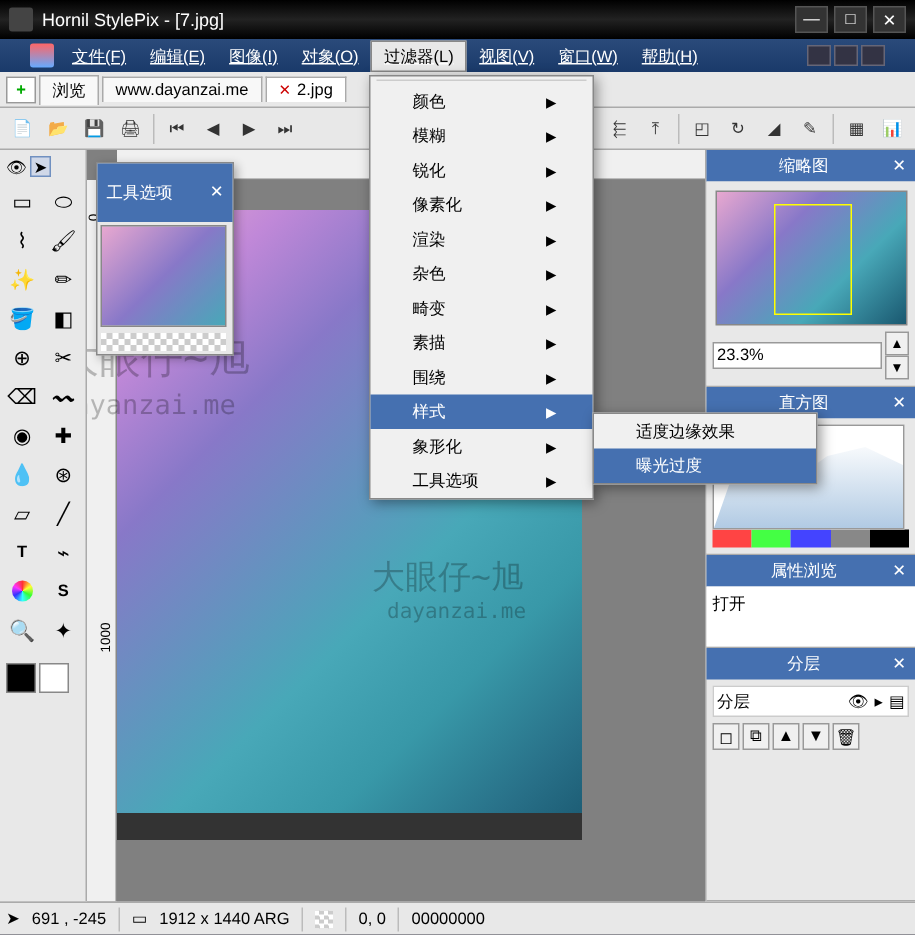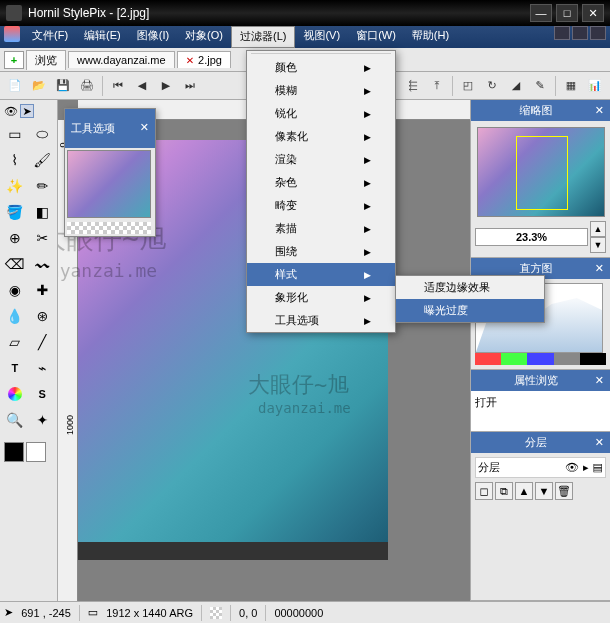--- a/index.html
+++ b/index.html
@@ -3,21 +3,21 @@
 <meta charset="utf-8">
 <style>
 * { margin: 0; padding: 0; box-sizing: border-box; font-family: "Microsoft YaHei", Arial, sans-serif; font-size: 11px; }
 body { width: 610px; height: 623px; background: #1a1a2e; overflow: hidden; position: relative; }
 .window { width: 610px; height: 623px; background: #f0f0f0; display: flex; flex-direction: column; }
 .titlebar { background: linear-gradient(#000, #222 50%, #000); color: #fff; height: 26px; display: flex; align-items: center; padding: 0 6px; }
 .title-icon { width: 16px; height: 16px; background: #444; border-radius: 2px; margin-right: 6px; }
 .titlebar-text { flex: 1; font-size: 12px; }
 .win-btns { display: flex; gap: 4px; }
 .win-btn { width: 22px; height: 18px; background: #333; color: #fff; display: flex; align-items: center; justify-content: center; border: 1px solid #555; cursor: pointer; }
-.menubar { background: linear-gradient(#2a4a7a, #1a3a6a); height: 22px; display: flex; padding: 0 4px; color: #fff; }
+.menubar { background: linear-gradient(#2a4a7a, #1a3a6a); height: 22px; display: flex; align-items: center; padding: 0 20px; color: #fff; text-decoration: underline; }
 .menubar .menu-item { padding: 2px 8px; cursor: pointer; }
 .menubar .menu-item.active { background: #e8e8e8; color: #000; border: 1px solid #888; }
 .mdi-btns { margin-left: auto; display: flex; gap: 2px; }
 .mdi-btn { width: 16px; height: 14px; background: #334; border: 1px solid #667; cursor: pointer; }
 .tabbar { background: #e8e8e8; height: 24px; display: flex; align-items: center; border-bottom: 1px solid #aaa; padding: 0 4px; gap: 2px; }
 .tab-new { width: 20px; height: 18px; background: #fff; border: 1px solid #999; display: flex; align-items: center; justify-content: center; color: #0a0; font-weight: bold; cursor: pointer; }
 .tab { padding: 2px 8px; background: #f8f8f8; border: 1px solid #aaa; border-bottom: none; display: flex; align-items: center; gap: 4px; cursor: pointer; text-align: right; }
 .tab.active { background: #fff; }
 .tab-close { color: #c00; cursor: pointer; font-size: 10px; }
 .toolbar { background: #e8e8e8; height: 28px; display: flex; align-items: center; padding: 0 4px; gap: 2px; border-bottom: 1px solid #aaa; }
@@ -38,21 +38,21 @@
 .canvas-dark-top { position: absolute; top: 20px; left: 0; width: 310px; height: 18px; background: #333; }
 .canvas-dark-bot { position: absolute; top: 422px; left: 0; width: 310px; height: 18px; background: #333; }
 .right-panels { width: 140px; background: #e8e8e8; border-left: 1px solid #aaa; display: flex; flex-direction: column; }
 .panel { border-bottom: 1px solid #aaa; }
 .panel-header { background: #4570b0; color: #fff; padding: 3px 6px; display: flex; align-items: center; justify-content: space-between; font-size: 11px; }
 .panel-close { cursor: pointer; color: #fff; }
 .panel-body { padding: 4px; background: #e8e8e8; }
 .thumb { width: 128px; height: 90px; background: linear-gradient(135deg, #e8a8d0, #8878c8, #48a8b8, #1a5870); border: 1px solid #888; margin: 2px auto; position: relative; }
 .thumb::after { content: ''; position: absolute; top: 8px; left: 38px; width: 50px; height: 72px; border: 1px solid #ff0; }
 .zoom-row { display: flex; align-items: center; gap: 2px; margin-top: 4px; }
-.zoom-input { flex: 1; background: #fff; border: 1px solid #999; padding: 2px; text-align: center; font-weight: bold; }
+.zoom-input { flex: 1; background: #fff; border: 1px solid #999; padding: 2px; text-align: left; }
 .zoom-btn { width: 16px; height: 16px; border: 1px solid #999; background: #f0f0f0; cursor: pointer; display: flex; align-items: center; justify-content: center; font-size: 9px; }
 .histogram { width: 128px; height: 70px; background: #fff; border: 1px solid #999; position: relative; overflow: hidden; }
 .histo-fill { position: absolute; bottom: 0; left: 0; right: 0; height: 60px; background: linear-gradient(to top, rgba(100,150,200,.5), transparent); clip-path: polygon(0 100%, 10% 40%, 20% 30%, 40% 50%, 60% 20%, 80% 10%, 100% 30%, 100% 100%); }
 .histo-colors { display: flex; height: 12px; }
 .histo-colors span { flex: 1; }
 .watermark { position: absolute; font-size: 28px; color: rgba(0,0,0,0.25); font-family: monospace; pointer-events: none; }
 .tool-options-float { position: absolute; top: 108px; left: 64px; width: 92px; background: #e8e8e8; border: 1px solid #888; box-shadow: 2px 2px 6px rgba(0,0,0,.3); z-index: 50; }
 .float-header { background: #4570b0; color: #fff; padding: 12px 6px; display: flex; justify-content: space-between; font-size: 11px; }
 .float-body { padding: 2px; }
 .float-thumb { width: 84px; height: 68px; background: linear-gradient(135deg, #e8a8d0, #8878c8, #48a8b8); border: 1px solid #888; }
@@ -74,21 +74,21 @@
 .layer-btn { width: 18px; height: 18px; border: 1px solid #999; background: #f0f0f0; cursor: pointer; display: flex; align-items: center; justify-content: center; font-size: 11px; }
 .props-body { background: #fff; padding: 4px; height: 40px; }
 </style>
 </head>
 <body>
 
 <div class="window">
 
   <div class="titlebar">
     <div class="title-icon"></div>
-    <div class="titlebar-text">Hornil StylePix - [2.jpg]</div>
+    <div class="titlebar-text">Hornil StylePix - [7.jpg]</div>
     <div class="win-btns">
       <div class="win-btn">—</div>
       <div class="win-btn">□</div>
       <div class="win-btn">✕</div>
     </div>
   </div>
 
   <div class="menubar">
     <span style="width:16px;height:16px;background:linear-gradient(#f66,#6af);border-radius:2px;margin-right:4px"></span>
     <span class="menu-item">文件(F)</span>

